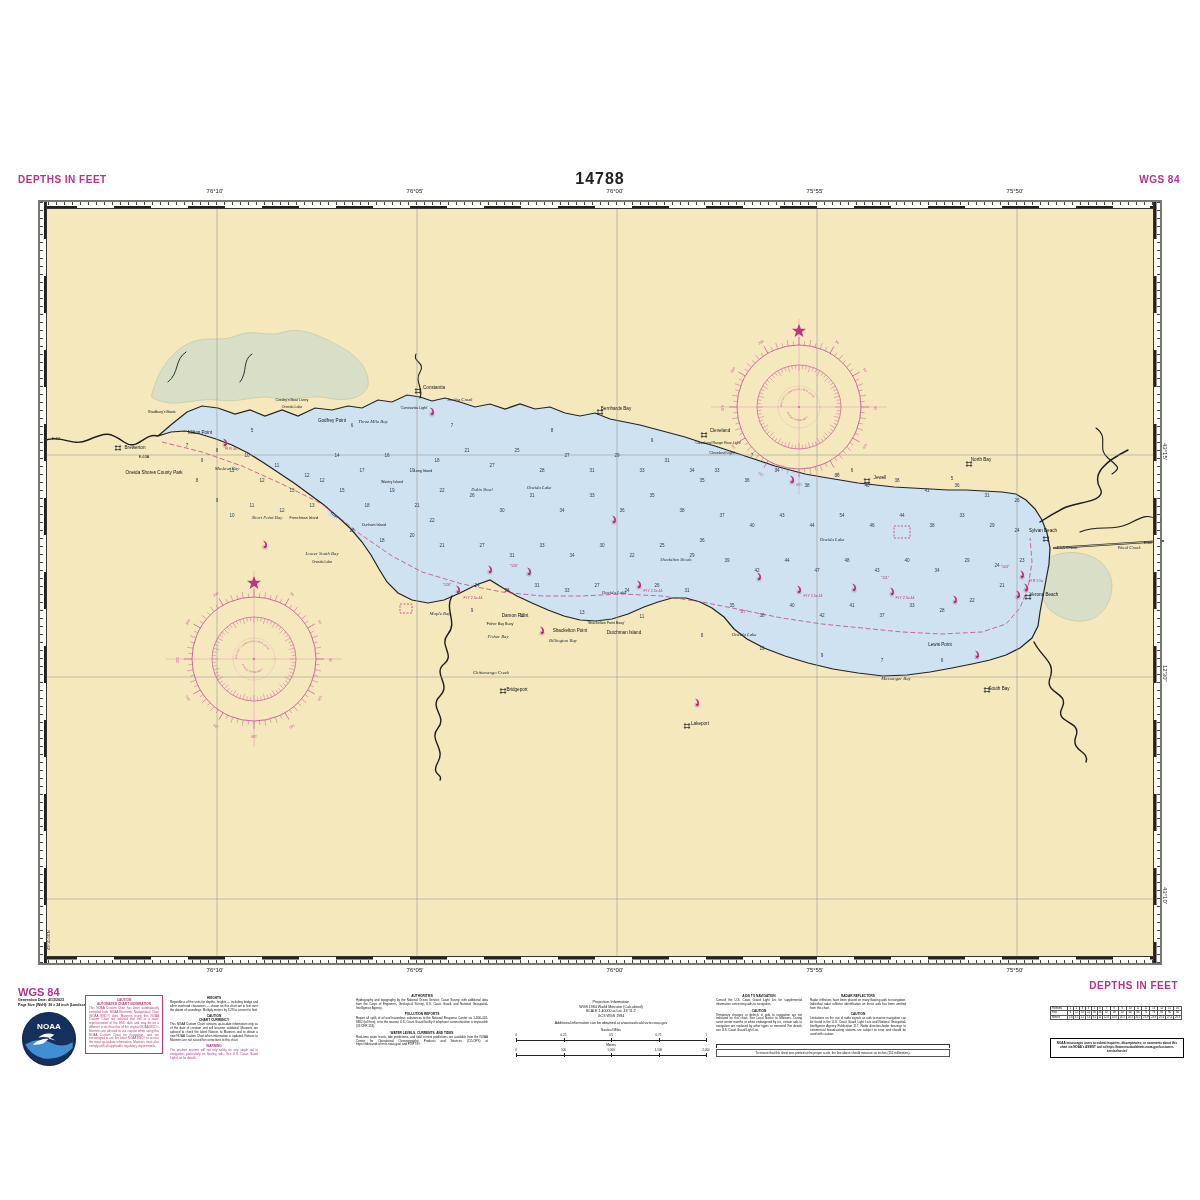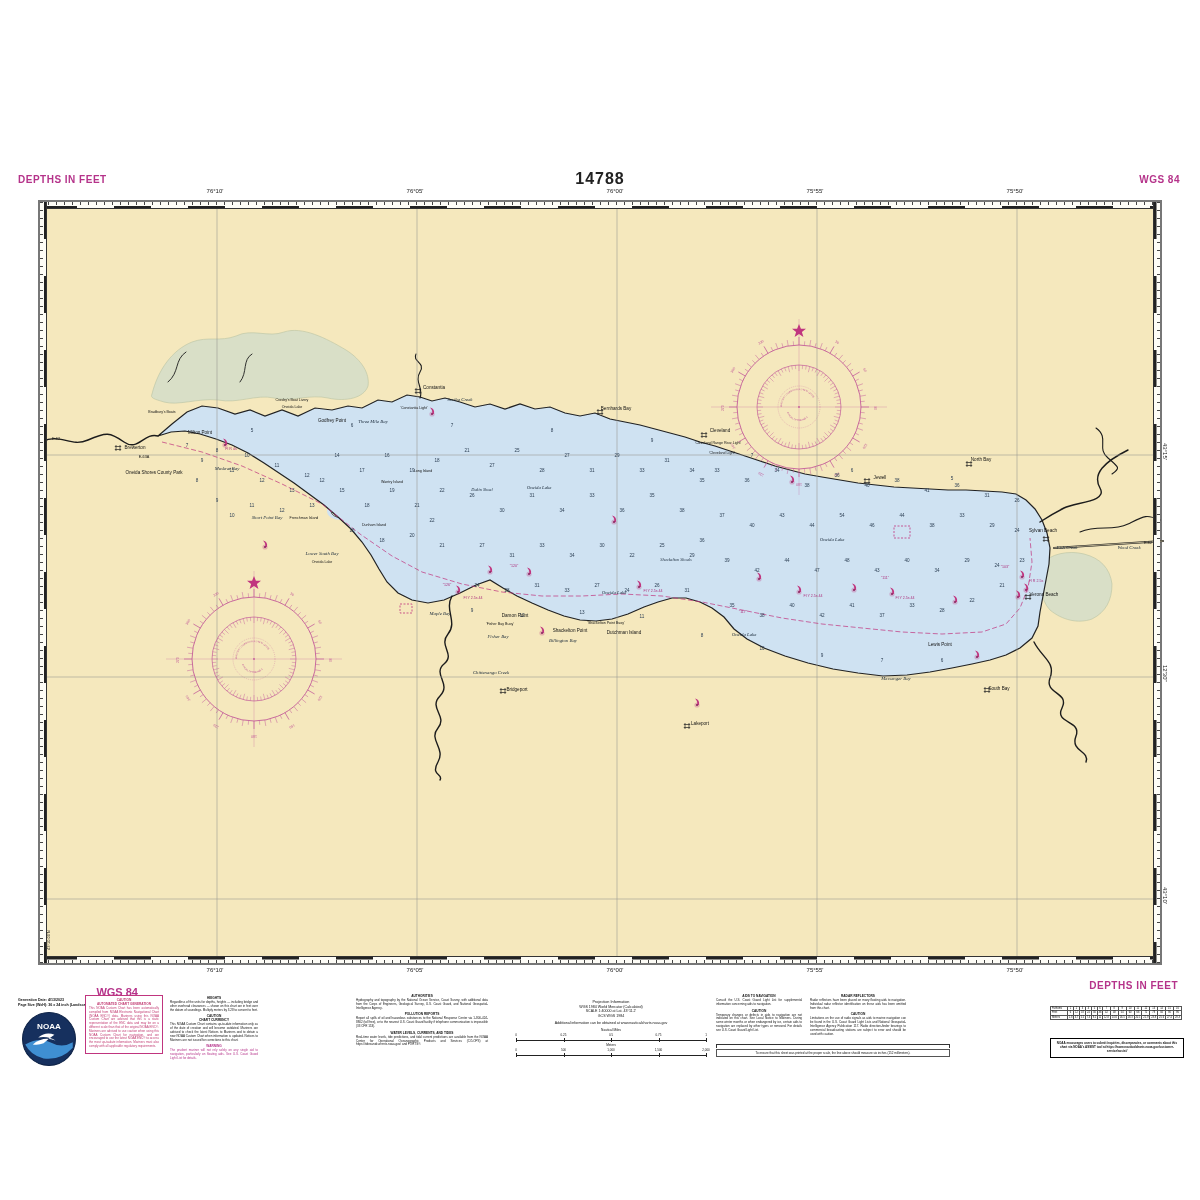--- a/index.html
+++ b/index.html
@@ -1,18 +1,18 @@
 <!DOCTYPE html>
 <html><head>
 <meta charset="utf-8">
 <style>
   html,body{margin:0;padding:0;background:#e8e8e8;}
   .page{position:relative;width:1200px;height:1200px;background:#ffffff;margin:0 auto;
         font-family:"Liberation Sans",sans-serif;overflow:hidden;}
-  .mag{color:#b5338a;text-align:right;}
+  .mag{color:#b5338a;}
   .hdr-left{position:absolute;left:18px;top:174px;font-size:10px;font-weight:bold;letter-spacing:.5px;}
   .hdr-center{position:absolute;left:0;right:0;top:170px;text-align:center;font-size:16px;font-weight:bold;color:#222;letter-spacing:1px;}
   .hdr-right{position:absolute;right:20px;top:174px;font-size:10px;font-weight:bold;letter-spacing:.5px;}
   .map-frame{position:absolute;left:38px;top:200px;width:1124px;height:765px;background:#f5e8bd;
              border:2px solid #777;box-sizing:border-box;}
   .map-frame svg{position:absolute;left:0;top:0;}
   .ruler{position:absolute;background-color:#fdfcf6;z-index:5;}
   .ruler-top{left:0;right:0;top:0;height:6px;border-bottom:1px solid #333;
     background-image:repeating-linear-gradient(90deg,#444 0 1px,rgba(0,0,0,0) 1px 8px),
                      repeating-linear-gradient(90deg,#222 0 37px,rgba(0,0,0,0) 37px 74px);

